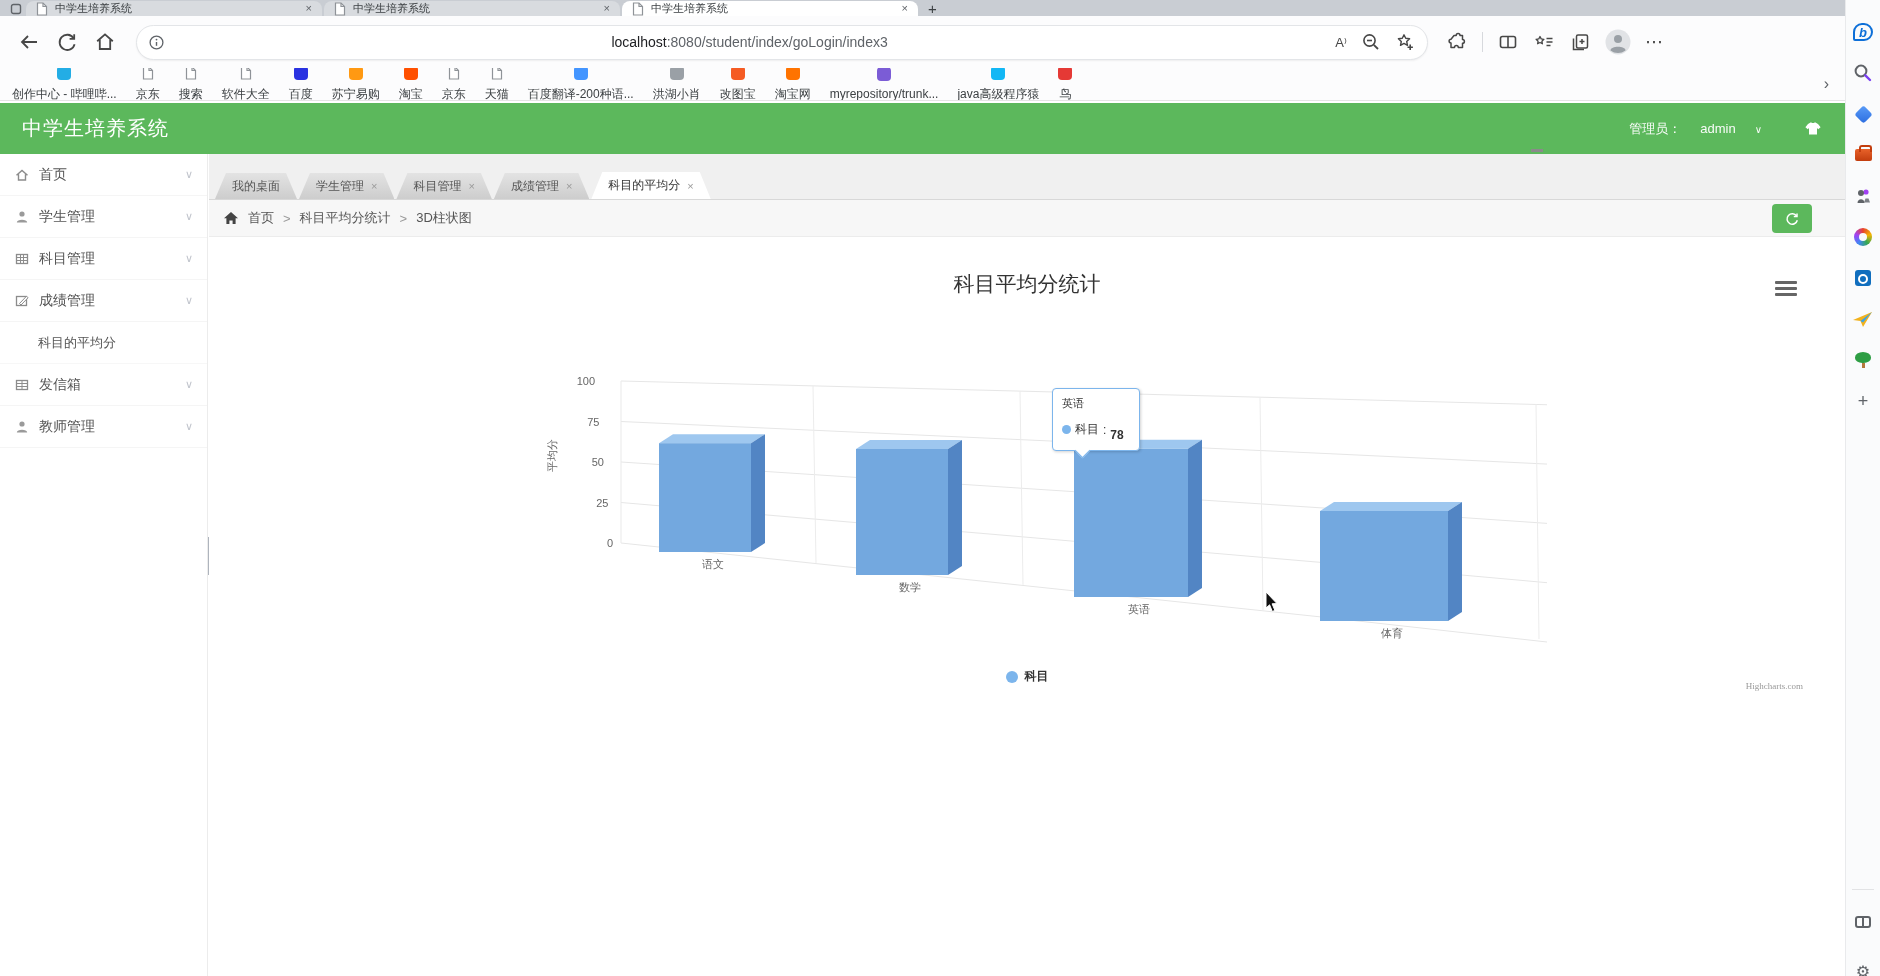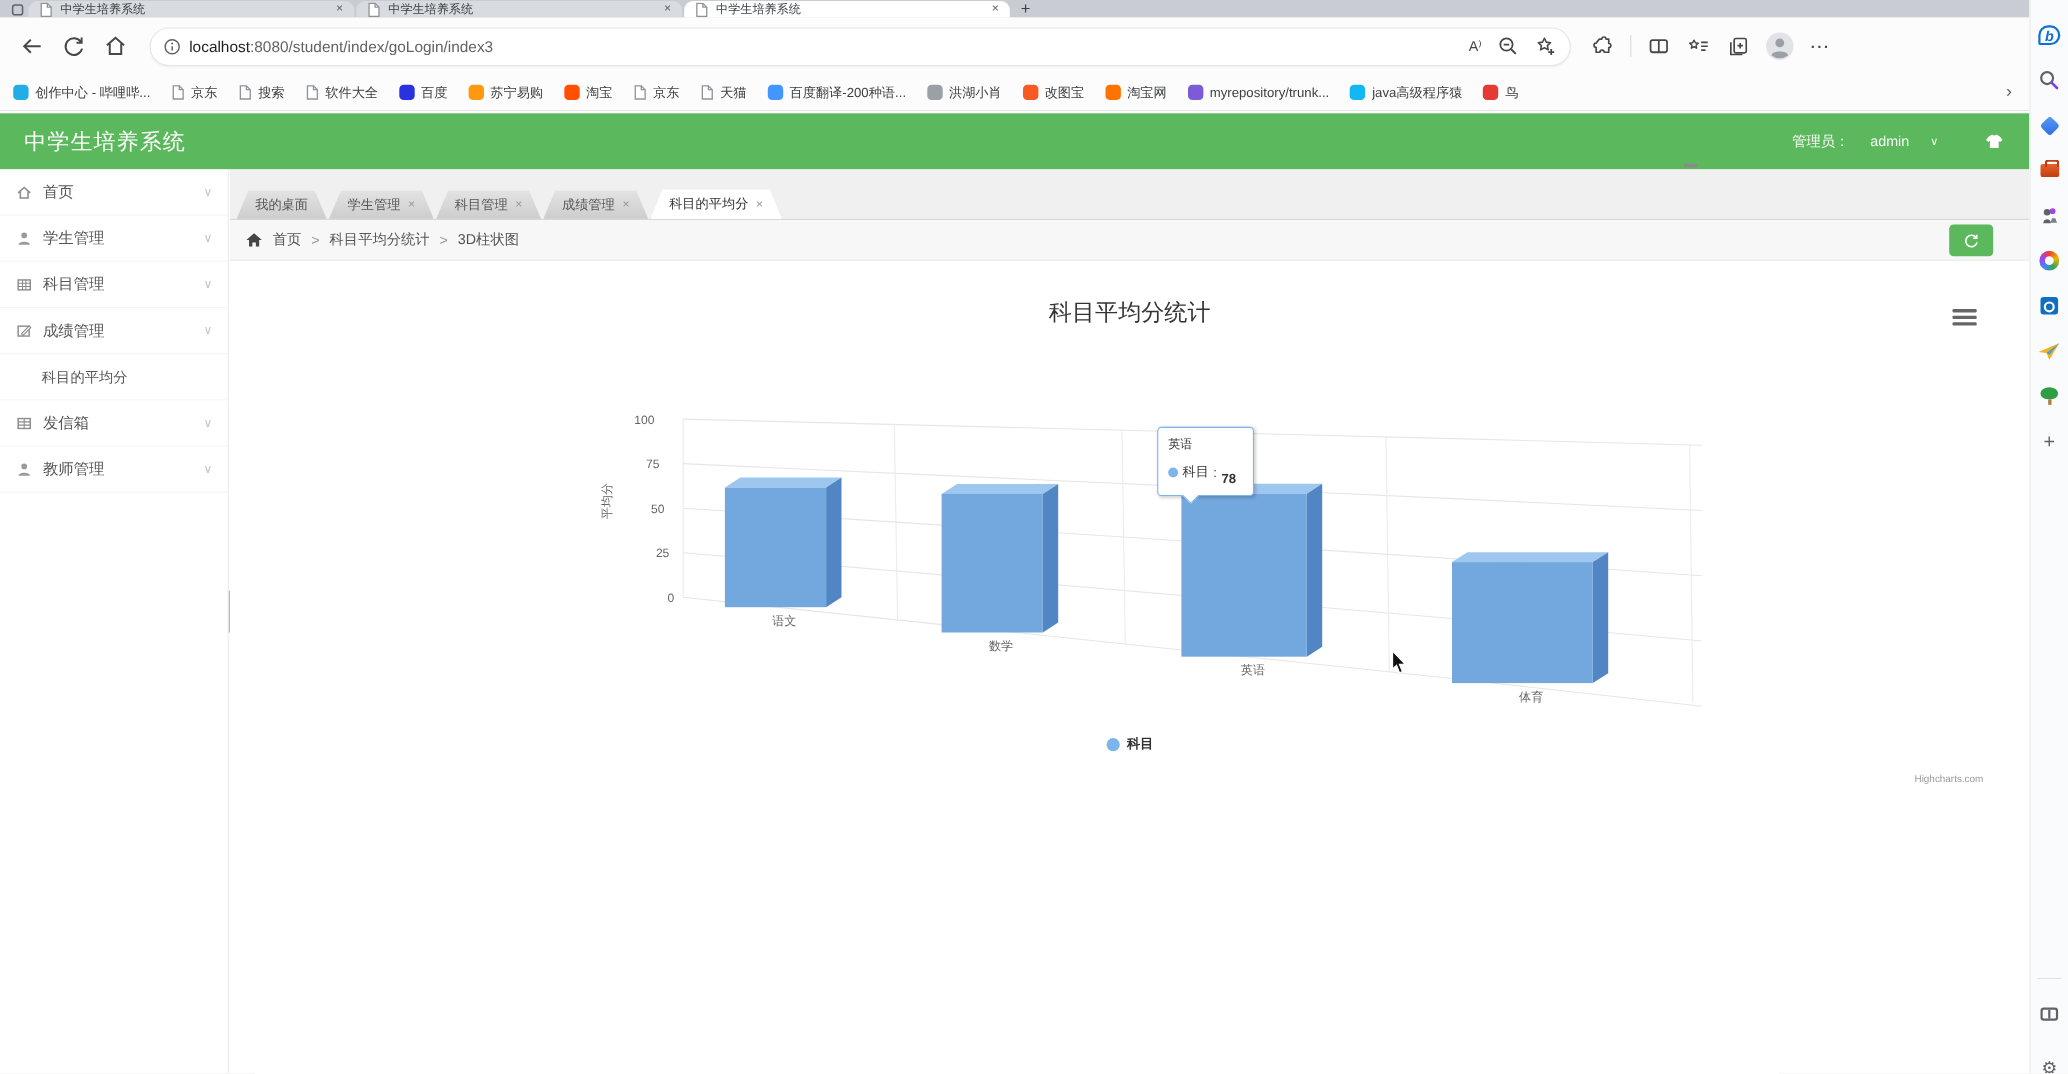--- a/index.html
+++ b/index.html
@@ -10,31 +10,31 @@
   .tabstrip{position:absolute;left:0;top:0;width:1845px;height:16px;background:#c9cdd3;display:flex;align-items:flex-end;padding-left:6px;}
   .tab-actions{width:20px;height:14px;display:flex;align-items:center;justify-content:center;}
   .btab{height:15px;width:296px;display:flex;align-items:center;gap:7px;padding:0 10px;border-radius:8px 8px 0 0;background:#d8dbdf;margin-right:2px;overflow:hidden;}
   .btab.active{background:#fff;}
   .btab .btitle{flex:1;font-size:11px;color:#3c4043;white-space:nowrap;overflow:hidden;}
   .btab .bclose{font-size:11px;color:#5f6368;line-height:1;}
   .newtab{margin-left:8px;font-size:15px;color:#3c4043;line-height:14px;}
 
   .toolbar{position:absolute;left:0;top:16px;width:1845px;height:52px;background:#fcfcfd;display:flex;align-items:center;padding:0 10px;}
   .navbtn{width:38px;height:36px;display:flex;align-items:center;justify-content:center;border-radius:6px;}
-  .addrbar{width:1292px;height:35px;margin-left:12px;background:#fff;border:1px solid #e3e5e8;border-radius:18px;box-shadow:0 1px 2px rgba(0,0,0,.06);display:flex;align-items:center;padding:0 12px;gap:8px;}
+  .addrbar{width:1292px;height:35px;margin-left:12px;background:#fff;border:1px solid #e3e5e8;border-radius:18px;box-shadow:0 1px 2px rgba(0,0,0,.06);display:flex;align-items:center;padding:0 12px;gap:8px;text-align:center;}
   .url{flex:1;font-size:14px;white-space:nowrap;overflow:hidden;}
   .url .host{color:#202124;}
   .url .rest{color:#5f6368;}
   .pillicons{display:flex;align-items:center;gap:14px;}
   .tb-right{display:flex;align-items:center;gap:14px;margin-left:18px;}
   .tb-divider{width:1px;height:20px;background:#d7d9dd;}
   .readaloud{font-size:13px;color:#474747;}
 
   .bookmarks{position:absolute;left:0;top:68px;width:1845px;height:33px;background:#fcfcfd;border-bottom:1px solid #e4e4e4;display:flex;align-items:center;padding:0 12px;gap:19px;overflow:hidden;}
-  .bm{display:flex;align-items:center;gap:6px;font-size:12px;color:#3c4043;white-space:nowrap;}
+  .bm{display:flex;align-items:center;gap:6px;font-size:12px;color:#3c4043;white-space:nowrap;flex-direction:column;}
   .bm-dot{width:14px;height:14px;border-radius:4px;flex:none;}
   .bm-chevron{margin-left:auto;font-size:16px;color:#5f6368;padding-right:4px;}
 
   
   .page{position:absolute;left:0;top:103px;width:1845px;height:873px;background:#fff;}
   .site-header{height:51px;background:#5cb85c;display:flex;align-items:center;padding:0 22px;}
   .site-title{color:#fff;font-size:20px;letter-spacing:1px;}
   .admin-area{margin-left:auto;display:flex;align-items:center;gap:19px;color:rgba(255,255,255,.96);font-size:13px;}
   .admin-caret{font-size:10px;margin-top:2px;}
   .shirt{margin-left:22px;display:flex;}
@@ -65,21 +65,21 @@
   .burger div{height:3px;background:#666;border-radius:1px;}
   .y-axis-title{position:absolute;left:308px;top:210px;width:70px;text-align:center;font-size:11px;color:#666;transform:rotate(-90deg);}
   #chart-svg{position:absolute;left:0;top:0;}
   .tooltip{position:absolute;left:843px;top:150px;width:88px;background:#fff;border:1px solid #7cb5ec;border-radius:4px;box-shadow:1px 1px 3px rgba(0,0,0,.18);padding:7px 9px 8px;font-size:11px;color:#333;z-index:5;}
   .tooltip::after{content:'';position:absolute;left:24px;bottom:-6px;width:10px;height:10px;background:#fff;border-right:1px solid #7cb5ec;border-bottom:1px solid #7cb5ec;transform:rotate(45deg);}
   .tt-line2{margin-top:6px;display:flex;align-items:center;gap:4px;font-size:12px;}
   .series-dot{width:9px;height:9px;border-radius:50%;flex:none;}
   .tt-val{font-weight:bold;margin-top:11px;}
   .legend{position:absolute;left:0;right:0;top:430px;display:flex;justify-content:center;align-items:center;gap:7px;font-size:12px;font-weight:bold;color:#333;}
   .legend .series-dot{width:12px;height:12px;}
-  .credits{position:absolute;right:42px;top:465px;font-size:9px;color:#999;}
+  .credits{position:absolute;right:42px;top:443px;font-size:9px;color:#999;font-family:Liberation Serif, serif;}
   .cursor{position:absolute;left:1056px;top:354px;z-index:9;}
 
   
   .edgebar{position:absolute;right:0;top:0;width:35px;height:976px;background:#fafbfc;border-left:1px solid #e9eaec;display:flex;flex-direction:column;align-items:center;padding-top:20px;gap:17px;}
   .ei{width:24px;height:24px;display:flex;align-items:center;justify-content:center;flex:none;}
   .ei-copilot{width:20px;height:18px;border:2px solid #0d6fd8;border-radius:9px 9px 9px 2px;color:#0d6fd8;font-weight:bold;font-style:italic;font-size:13px;line-height:1;display:flex;align-items:center;justify-content:center;}
   .ei-tag{width:13px;height:13px;border-radius:3px;background:linear-gradient(135deg,#5a9cf8,#2b6de0);transform:rotate(45deg);}
   .ei-toolbox{position:relative;width:17px;height:12px;border-radius:2px;background:linear-gradient(#e8622a,#c23d0e);}
   .ei-toolbox::before{content:'';position:absolute;left:4px;top:-4px;width:9px;height:5px;border:2px solid #c23d0e;border-bottom:none;border-radius:3px 3px 0 0;}
   .ei-m365{position:relative;width:18px;height:18px;border-radius:50%;background:conic-gradient(#e8432d,#f4b400,#34a853,#4285f4,#a142f4,#e8432d);}

